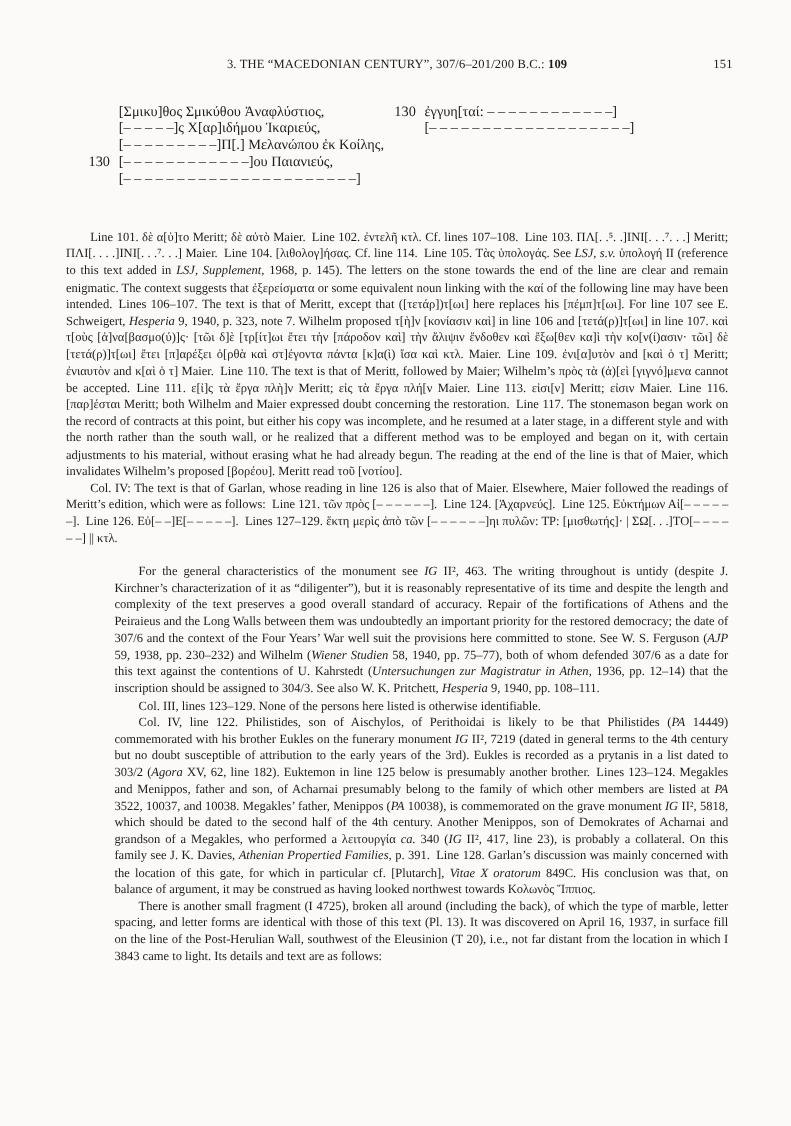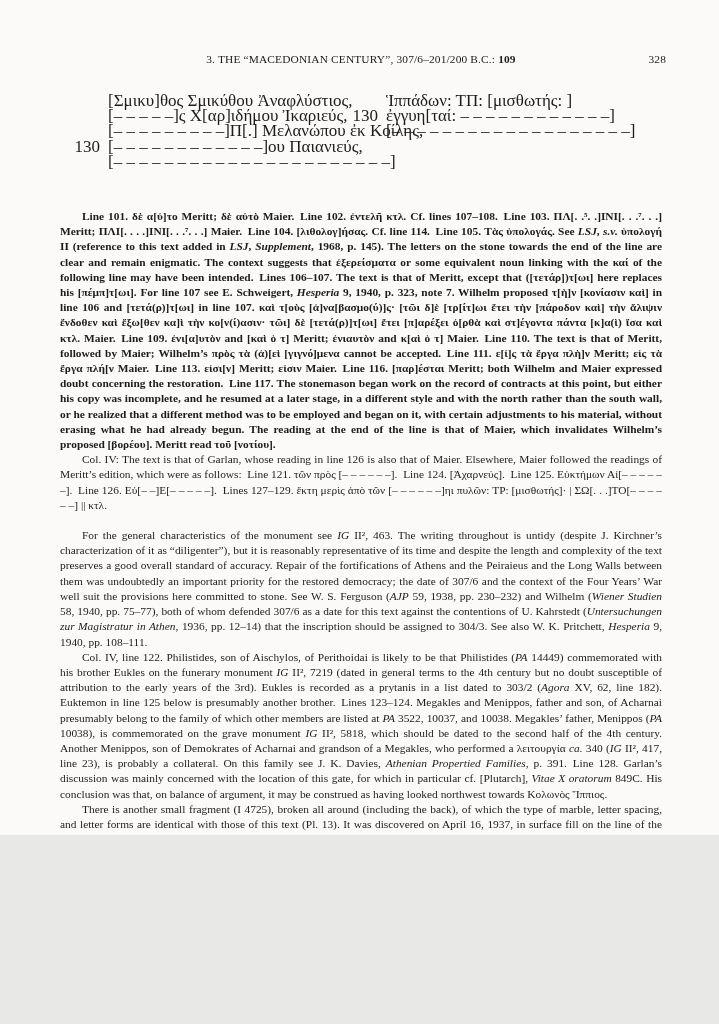--- a/index.html
+++ b/index.html
@@ -3,21 +3,21 @@
 <meta charset="utf-8">
 <style>
   * { margin:0; padding:0; box-sizing:border-box; }
   html, body { background:#e8e8e6; }
   body {
     width:719px; height:1024px;
     font-family:"Liberation Serif","DejaVu Serif",serif;
     color:#1c1c1c;
   }
   .page {
-    width:719px; height:835px;
+    width:719px; height:1024px;
     background:#fbfaf8;
     padding:52px 57px 0 60px;
     overflow:hidden;
     position:relative;
   }
   
   .running-head {
     position:relative;
     text-align:center;
     font-size:11.4px;
@@ -26,46 +26,46 @@
     white-space:nowrap;
   }
   .running-head .folio {
     position:absolute; right:-4px; top:0;
   }
   .bold { font-weight:bold; }
   
   .inscription {
     display:flex;
     margin:27px 0 0 10px;
-    font-size:17px;
+    font-size:13px;
     line-height:15.2px;
   }
   .ins-col-left { width:278px; flex:none; }
   .ins-row { display:flex; }
   .ins-num { width:38px; padding-right:8px; text-align:right; flex:none; }
   .ins-text { white-space:nowrap; }
   
   .para {
     font-size:11.4px;
     line-height:15.2px;
     text-align:justify;
     text-indent:22px;
   }
-  .apparatus { margin-top:40px;font-weight:bold; }
-  .commentary { margin-top:15px; }
+  .apparatus { margin-top:40px; }
+  .commentary { margin-top:15px;margin-left:44px; }
   i { font-style:italic; }
 </style>
 </head>
 <body>
 
 <div class="page">
 
   <div class="running-head">
     <span>3. THE “MACEDONIAN CENTURY”, 307/6–201/200 B.C.: </span><span class="bold">109</span>
-    <span class="folio">328</span>
+    <span class="folio">151</span>
   </div>
 
   <div class="inscription">
     <div class="ins-col-left">
       <div class="ins-row">
         <span class="ins-num"></span>
         <span class="ins-text">[Σμικυ]θος Σμικύθου Ἀναφλύστιος,</span>
       </div>
       <div class="ins-row">
         <span class="ins-num"></span>
@@ -79,36 +79,33 @@
         <span class="ins-num">130</span>
         <span class="ins-text">[– – – – – – – – – – – –]ου Παιανιεύς,</span>
       </div>
       <div class="ins-row">
         <span class="ins-num"></span>
         <span class="ins-text">[– – – – – – – – – – – – – – – – – – – – – –]</span>
       </div>
     </div>
     <div class="ins-col-right">
       <div class="ins-row">
-        <span class="ins-num"></span>
-        <span class="ins-text">Ἱππάδων: ΤΠ: [μισθωτής: ]</span>
-      </div>
-      <div class="ins-row">
         <span class="ins-num">130</span>
         <span class="ins-text">ἐγγυη[ταί: – – – – – – – – – – – –]</span>
       </div>
       <div class="ins-row">
         <span class="ins-num"></span>
         <span class="ins-text">[– – – – – – – – – – – – – – – – – – –]</span>
       </div>
     </div>
   </div>
 
   <p class="para apparatus">Line 101. δὲ α[ὐ]το Meritt; δὲ αὐτὸ Maier. Line 102. ἐντελῆ κτλ. Cf. lines 107–108. Line 103. ΠΛ[. .⁵. .]ΙΝΙ[. . .⁷. . .] Meritt; ΠΛΙ[. . . .]ΙΝΙ[. . .⁷. . .] Maier. Line 104. [λιθολογ]ήσας. Cf. line 114. Line 105. Τὰς ὑπολογάς. See <i>LSJ</i>, <i>s.v.</i> ὑπολογή II (reference to this text added in <i>LSJ</i>, <i>Supplement</i>, 1968, p. 145). The letters on the stone towards the end of the line are clear and remain enigmatic. The context suggests that ἐξερείσματα or some equivalent noun linking with the καί of the following line may have been intended. Lines 106–107. The text is that of Meritt, except that ([τετάρ])τ[ωι] here replaces his [πέμπ]τ[ωι]. For line 107 see E. Schweigert, <i>Hesperia</i> 9, 1940, p. 323, note 7. Wilhelm proposed τ[ὴ]ν [κονίασιν καὶ] in line 106 and [τετά(ρ)]τ[ωι] in line 107. καὶ τ[οὺς [ἀ]να[βασμο(ύ)]ς· [τῶι δ]ὲ [τρ[ίτ]ωι ἔτει τὴν [πάροδον καὶ] τὴν ἄλιψιν ἔνδοθεν καὶ ἔξω[θεν κα]ὶ τὴν κο[ν(ί)ασιν· τῶι] δὲ [τετά(ρ)]τ[ωι] ἔτει [π]αρέξει ὀ[ρθὰ καὶ στ]έγοντα πάντα [κ]α(ὶ) ἴσα καὶ κτλ. Maier. Line 109. ἐνι[α]υτὸν and [καὶ ὁ τ] Meritt; ἐνιαυτὸν and κ[αὶ ὁ τ] Maier. Line 110. The text is that of Meritt, followed by Maier; Wilhelm’s πρὸς τὰ (ἀ)[εὶ [γιγνό]μενα cannot be accepted. Line 111. ε[ἰ]ς τὰ ἔργα πλὴ]ν Meritt; εἰς τὰ ἔργα πλή[ν Maier. Line 113. εἰσι[ν] Meritt; εἰσιν Maier. Line 116. [παρ]έσται Meritt; both Wilhelm and Maier expressed doubt concerning the restoration. Line 117. The stonemason began work on the record of contracts at this point, but either his copy was incomplete, and he resumed at a later stage, in a different style and with the north rather than the south wall, or he realized that a different method was to be employed and began on it, with certain adjustments to his material, without erasing what he had already begun. The reading at the end of the line is that of Maier, which invalidates Wilhelm’s proposed [βορέου]. Meritt read τοῦ [νοτίου].</p>
   <p class="para">Col. IV: The text is that of Garlan, whose reading in line 126 is also that of Maier. Elsewhere, Maier followed the readings of Meritt’s edition, which were as follows: Line 121. τῶν πρὸς [– – – – – –]. Line 124. [Ἀχαρνεύς]. Line 125. Εὐκτήμων Αἰ[– – – – – –]. Line 126. Εὐ[– –]Ε[– – – – –]. Lines 127–129. ἕκτη μερὶς ἀπὸ τῶν [– – – – – –]ηι πυλῶν: ΤΡ: [μισθωτής]· | ΣΩ[. . .]ΤΟ[– – – – – –] || κτλ.</p>
 
   <div class="commentary">
     <p class="para">For the general characteristics of the monument see <i>IG</i> II², 463. The writing throughout is untidy (despite J. Kirchner’s characterization of it as “diligenter”), but it is reasonably representative of its time and despite the length and complexity of the text preserves a good overall standard of accuracy. Repair of the fortifications of Athens and the Peiraieus and the Long Walls between them was undoubtedly an important priority for the restored democracy; the date of 307/6 and the context of the Four Years’ War well suit the provisions here committed to stone. See W. S. Ferguson (<i>AJP</i> 59, 1938, pp. 230–232) and Wilhelm (<i>Wiener Studien</i> 58, 1940, pp. 75–77), both of whom defended 307/6 as a date for this text against the contentions of U. Kahrstedt (<i>Untersuchungen zur Magistratur in Athen</i>, 1936, pp. 12–14) that the inscription should be assigned to 304/3. See also W. K. Pritchett, <i>Hesperia</i> 9, 1940, pp. 108–111.</p>
+    <p class="para">Col. III, lines 123–129. None of the persons here listed is otherwise identifiable.</p>
     <p class="para">Col. IV, line 122. Philistides, son of Aischylos, of Perithoidai is likely to be that Philistides (<i>PA</i> 14449) commemorated with his brother Eukles on the funerary monument <i>IG</i> II², 7219 (dated in general terms to the 4th century but no doubt susceptible of attribution to the early years of the 3rd). Eukles is recorded as a prytanis in a list dated to 303/2 (<i>Agora</i> XV, 62, line 182). Euktemon in line 125 below is presumably another brother. Lines 123–124. Megakles and Menippos, father and son, of Acharnai presumably belong to the family of which other members are listed at <i>PA</i> 3522, 10037, and 10038. Megakles’ father, Menippos (<i>PA</i> 10038), is commemorated on the grave monument <i>IG</i> II², 5818, which should be dated to the second half of the 4th century. Another Menippos, son of Demokrates of Acharnai and grandson of a Megakles, who performed a λειτουργία <i>ca.</i> 340 (<i>IG</i> II², 417, line 23), is probably a collateral. On this family see J. K. Davies, <i>Athenian Propertied Families</i>, p. 391. Line 128. Garlan’s discussion was mainly concerned with the location of this gate, for which in particular cf. [Plutarch], <i>Vitae X oratorum</i> 849C. His conclusion was that, on balance of argument, it may be construed as having looked northwest towards Κολωνὸς Ἵππιος.</p>
     <p class="para">There is another small fragment (I 4725), broken all around (including the back), of which the type of marble, letter spacing, and letter forms are identical with those of this text (Pl. 13). It was discovered on April 16, 1937, in surface fill on the line of the Post-Herulian Wall, southwest of the Eleusinion (T 20), i.e., not far distant from the location in which I 3843 came to light. Its details and text are as follows:</p>
   </div>
 
 </div>
 
 </body></html>

